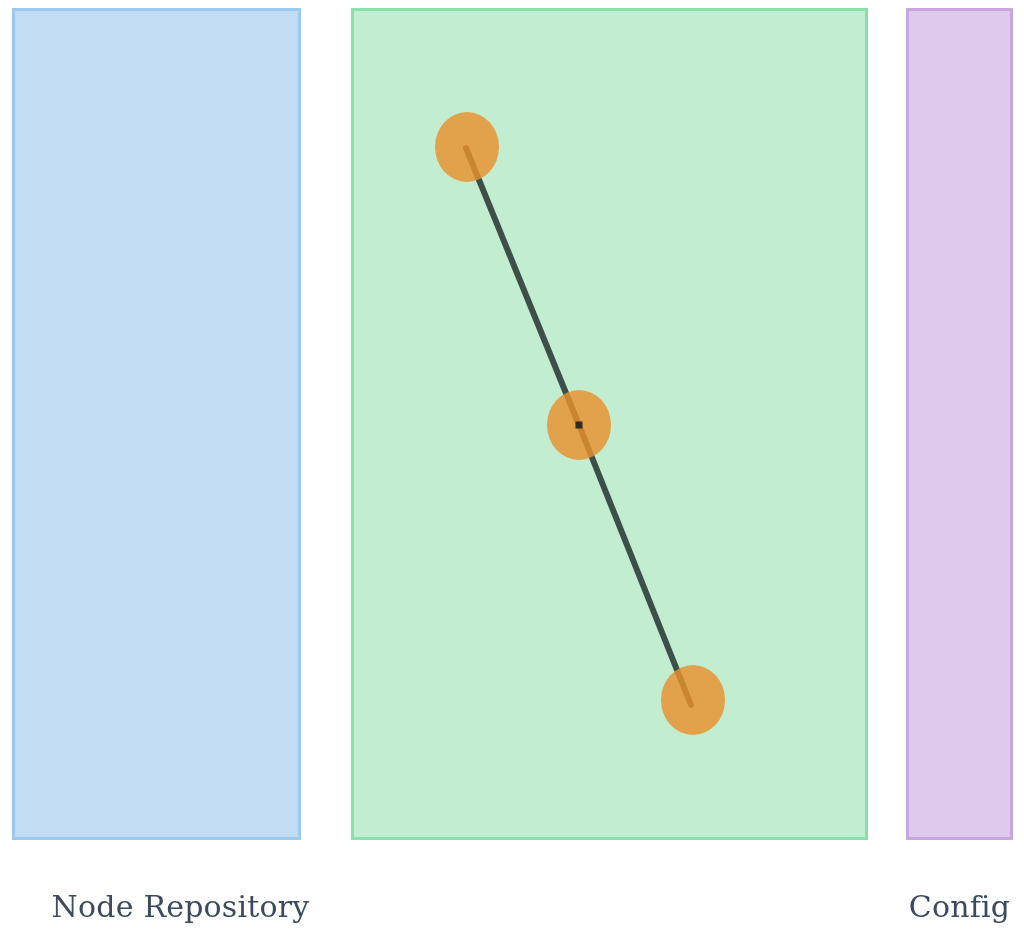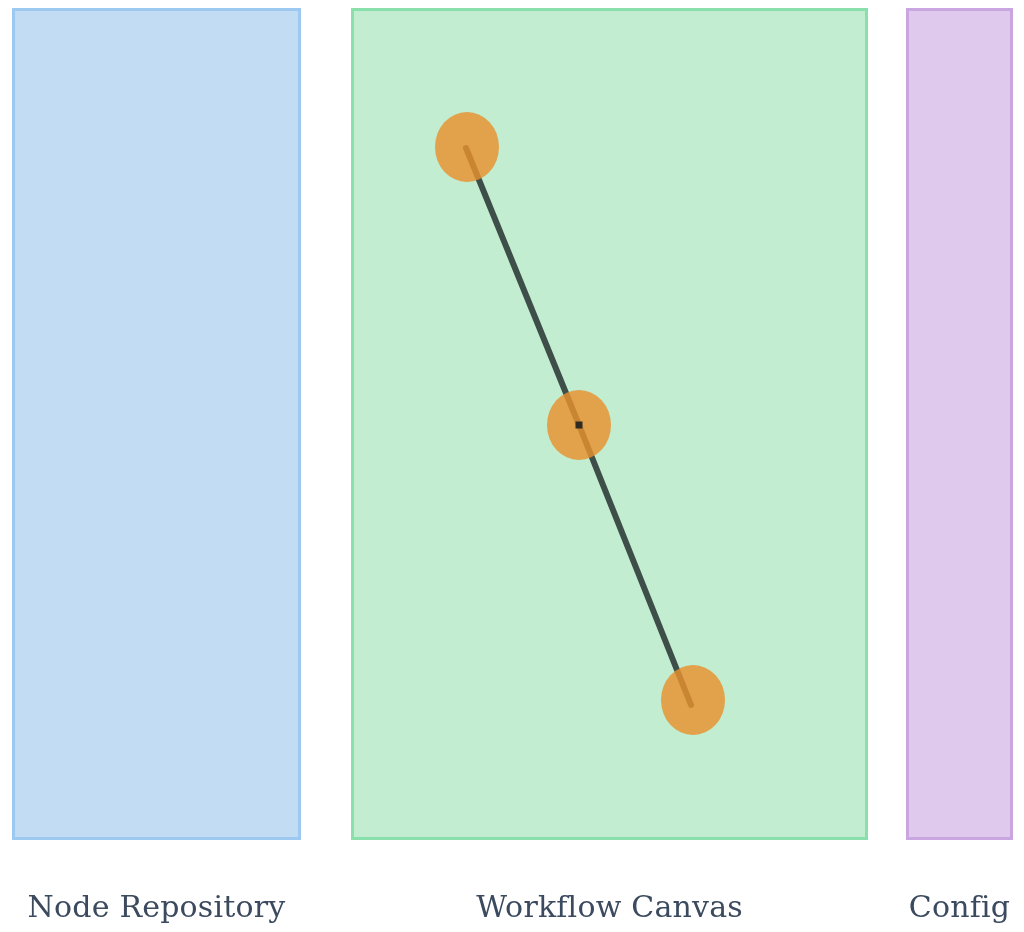--- a/index.html
+++ b/index.html
@@ -40,20 +40,21 @@
     top: 8px;
     width: 289px;
     height: 832px;
     background: #c2dcf3;
     border: 3px solid #9dc8ef;
   }
   #label-node-repository {
     left: 0px;
     top: 890px;
     width: 313px;
+    padding-left: 24px;
   }
   
   #panel-workflow-canvas {
     left: 351px;
     top: 8px;
     width: 517px;
     height: 832px;
     background: #c2edd1;
     border: 3px solid #8ae0ab;
   }
@@ -111,17 +112,16 @@
       <ellipse cx="342" cy="692" rx="32" ry="35" fill="#e8912d" fill-opacity="0.82"></ellipse>
 
       <rect x="224.5" y="413.5" width="7" height="7" fill="#2f2a22"></rect>
     </svg>
   </div>
 
   <div class="panel" id="panel-config"></div>
 
   <div class="panel-label" id="label-node-repository">Node Repository</div>
 
-  <div class="panel-label" id="label-workflow-canvas">Workflow Canvas</div>
 
   <div class="panel-label" id="label-config">Config</div>
 
 </div>
 
 </body></html>

